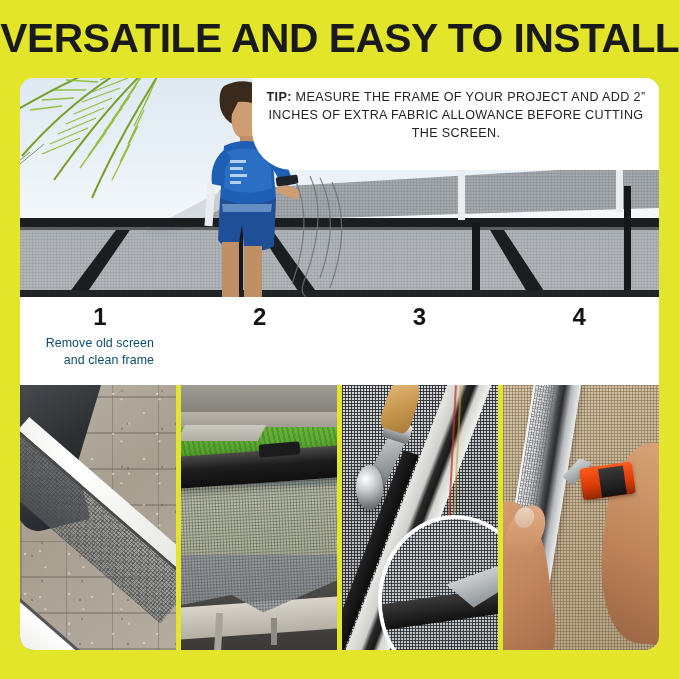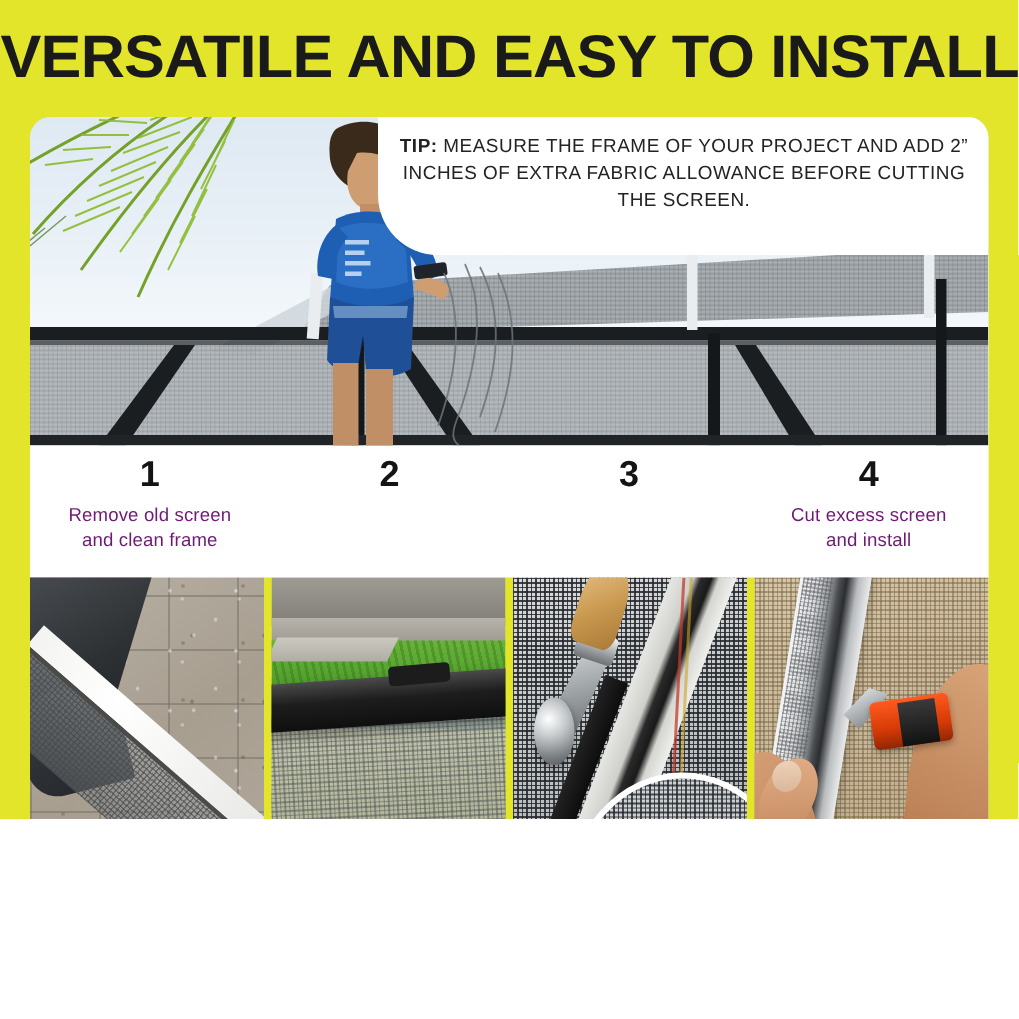--- a/index.html
+++ b/index.html
@@ -7,21 +7,21 @@
     padding: 0;
     background: #ffffff;
   }
   body {
     font-family: "Liberation Sans", sans-serif;
   }
 
   .poster {
     position: relative;
     width: 679px;
-    height: 546px;
+    height: 679px;
     background: #e3e52a;
     overflow: hidden;
     box-sizing: border-box;
   }
 
   
   .title-bar {
     position: absolute;
     left: 0;
     top: 0;
@@ -141,22 +141,22 @@
   .step-num {
     font-size: 24px;
     font-weight: bold;
     color: #141414;
     line-height: 1.05;
     margin-bottom: 6px;
   }
   .step-label {
     font-size: 12.4px;
     line-height: 1.35;
-    color: #701a75;
-    text-align: center;
+    color: #0c4a6e;
+    text-align: right;
     letter-spacing: 0.1px;
     white-space: pre-line;
   }
 
   
   .photos {
     position: relative;
     width: 639px;
     height: 265px;
     display: flex;
@@ -513,22 +513,20 @@
 and clean frame</div>
       </div>
       <div class="step">
         <div class="step-num">2</div>
       </div>
       <div class="step">
         <div class="step-num">3</div>
       </div>
       <div class="step">
         <div class="step-num">4</div>
-        <div class="step-label">Cut excess screen
-and install</div>
       </div>
     </div>
 
     <div class="photos">
 
       <div class="photo">
         <div class="p1-base"></div>
         <div class="p1-speck"></div>
         <div class="p1-dark"></div>
         <div class="p1-dark2"></div>

